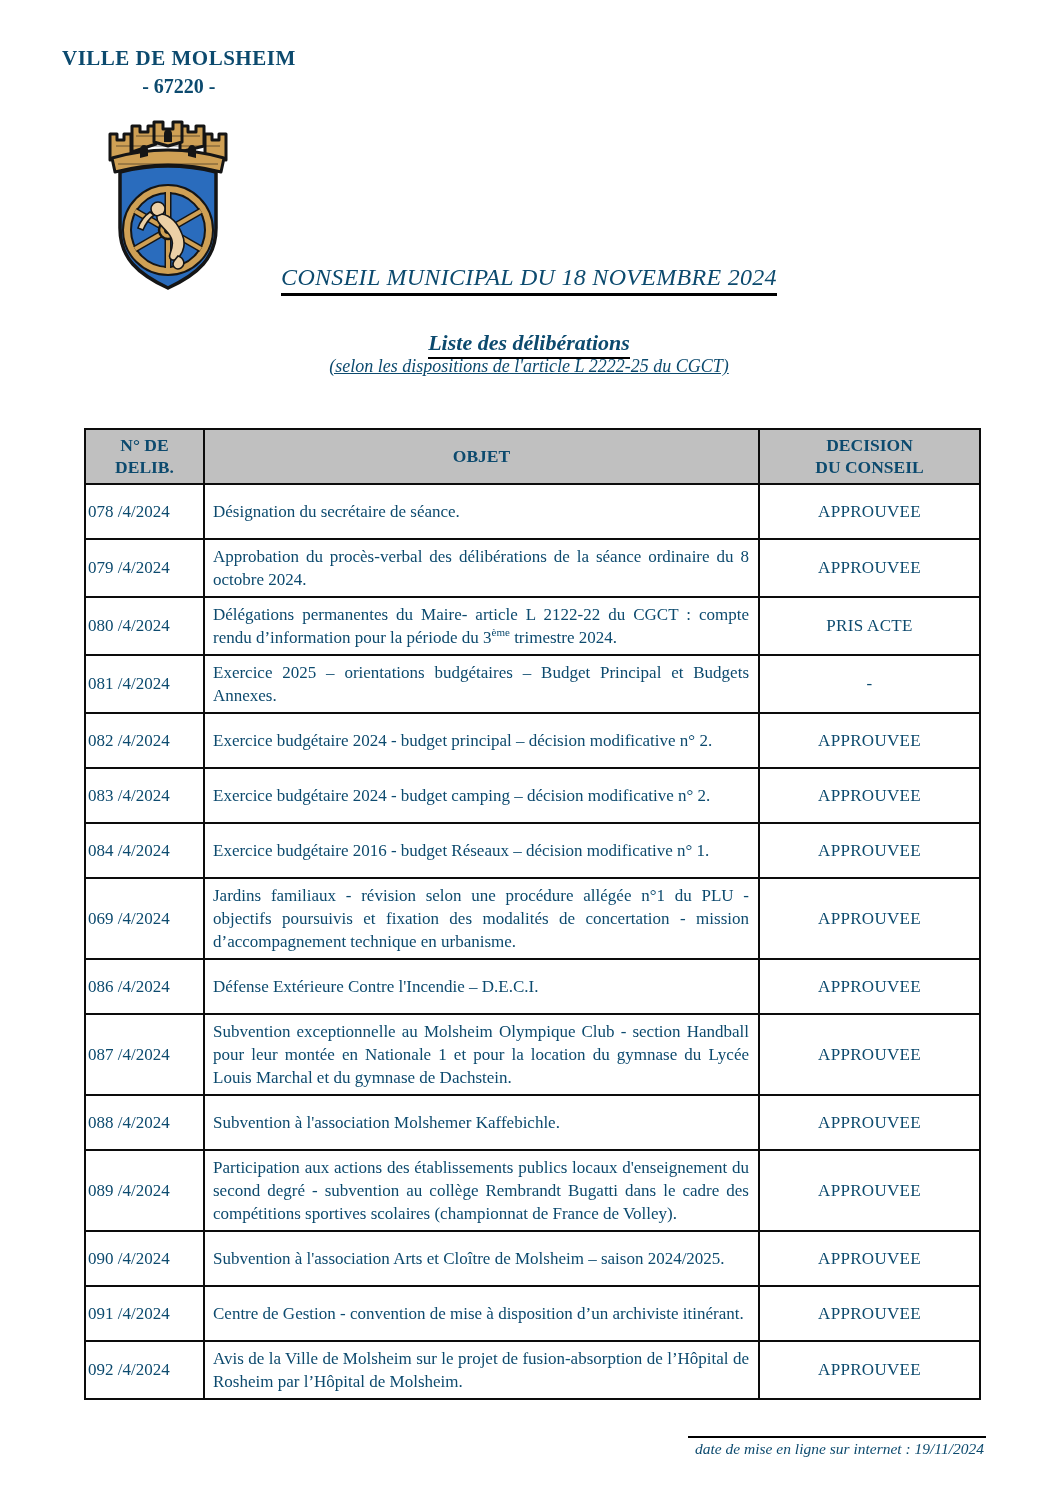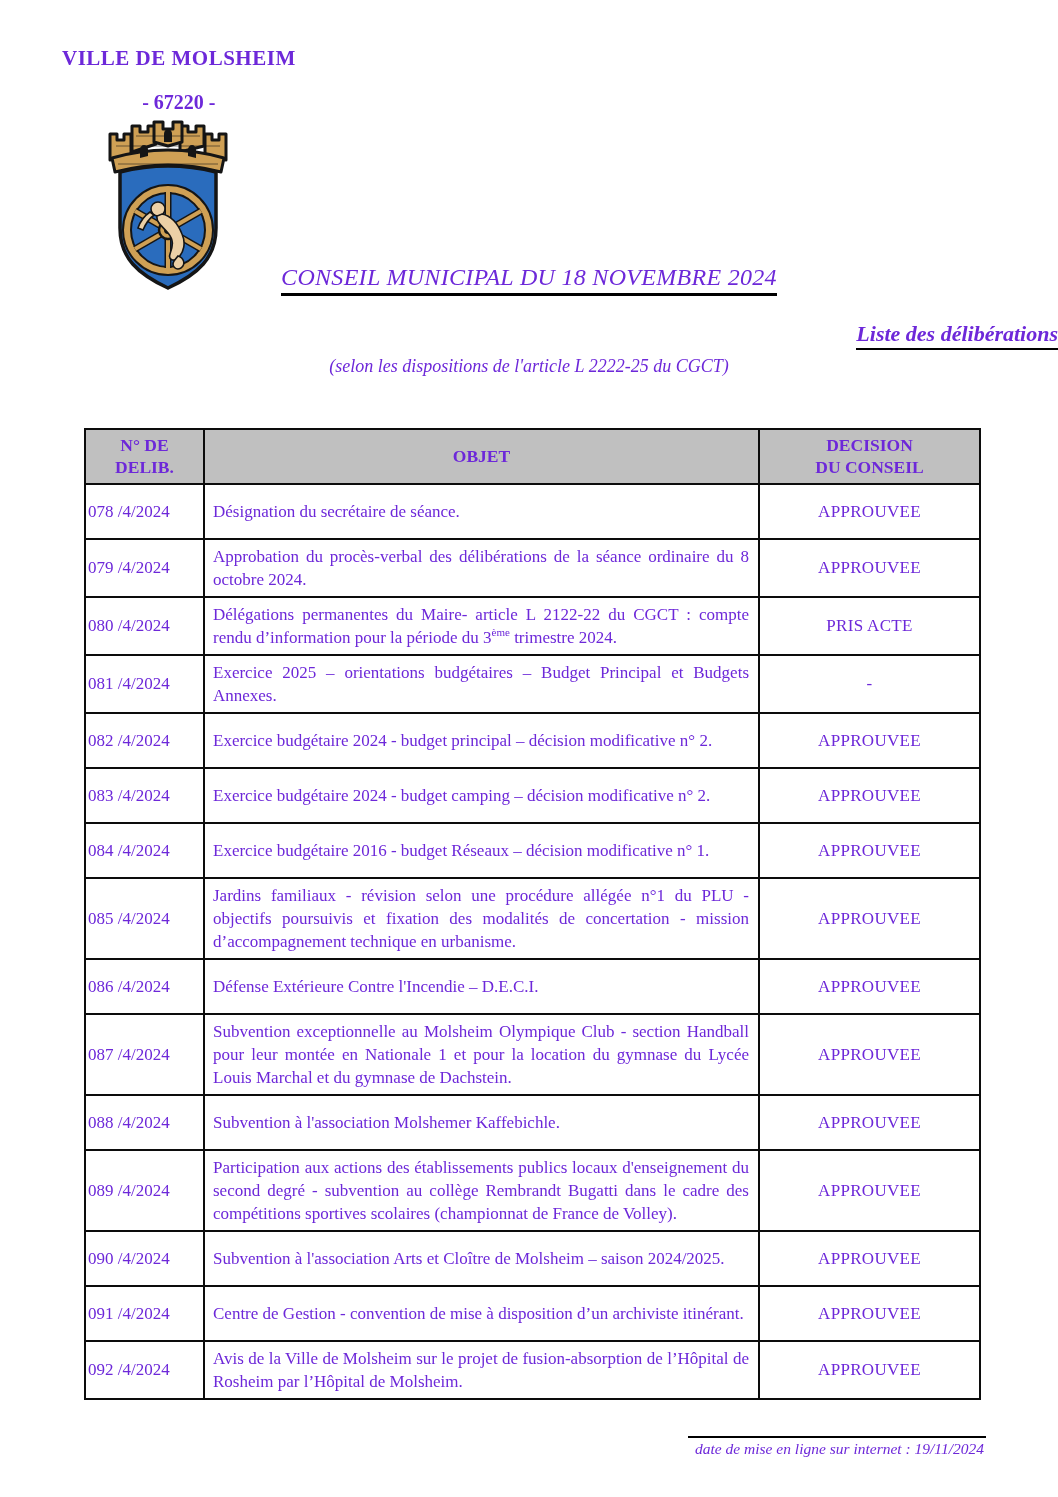--- a/index.html
+++ b/index.html
@@ -8,42 +8,42 @@
     --outline:#151515;
     --flesh:#ecd0a6;
     --header-bg:#c0c0c0;
   }
   html,body{margin:0;padding:0;background:#ffffff;}
   .page{
     position:relative;
     width:1058px;height:1497px;
     background:#ffffff;
     font-family:"Liberation Serif","DejaVu Serif",serif;
-    color:#6d28d9;
+    color:#0c4a6e;
     overflow:hidden;
   }
   
   .org-block{position:absolute;top:46px;left:62px;text-align:center;}
   .org-name{font-size:21px;font-weight:bold;letter-spacing:.5px;}
-  .org-postal{font-size:20px;font-weight:bold;margin-top:20px;}
+  .org-postal{font-size:20px;font-weight:bold;margin-top:4px;}
   
   .crest{position:absolute;top:116px;left:102px;width:132px;height:176px;}
   
   .title-wrap{position:absolute;top:264px;left:0;width:100%;text-align:center;}
   .doc-title{
     display:inline-block;font-size:24px;font-weight:normal;font-style:italic;
     border-bottom:3px solid #000;padding-bottom:2px;letter-spacing:.3px;
   }
-  .subtitle-wrap{position:absolute;top:321px;left:0;width:100%;text-align:right;}
+  .subtitle-wrap{position:absolute;top:330px;left:0;width:100%;text-align:center;}
   .doc-subtitle{
     display:inline-block;font-size:22px;font-weight:bold;font-style:italic;
     border-bottom:2.5px solid #000;padding-bottom:1px;
   }
   .note-wrap{position:absolute;top:356px;left:0;width:100%;text-align:center;}
-  .doc-note{font-size:18px;font-style:italic;}
+  .doc-note{font-size:18px;font-style:italic;text-decoration:underline;}
   
   table.delibs{
     position:absolute;top:400px;left:84px;
     width:895px;border-collapse:collapse;table-layout:fixed;
     font-size:17px;
     margin-top:28px;
   }
   table.delibs col.c-num{width:119px;}
   table.delibs col.c-obj{width:555px;}
   table.delibs col.c-dec{width:221px;}
@@ -191,21 +191,21 @@
       <td class="dec">APPROUVEE</td>
     </tr>
 
     <tr>
       <td class="num">084 /4/2024</td>
       <td class="obj">Exercice budgétaire 2016 - budget Réseaux – décision modificative n° 1.</td>
       <td class="dec">APPROUVEE</td>
     </tr>
 
     <tr>
-      <td class="num">085 /4/2024</td>
+      <td class="num">069 /4/2024</td>
       <td class="obj">Jardins familiaux - révision selon une procédure allégée n°1 du PLU - objectifs poursuivis et fixation des modalités de concertation - mission d’accompagnement technique en urbanisme.</td>
       <td class="dec">APPROUVEE</td>
     </tr>
 
     <tr>
       <td class="num">086 /4/2024</td>
       <td class="obj">Défense Extérieure Contre l'Incendie – D.E.C.I.</td>
       <td class="dec">APPROUVEE</td>
     </tr>
 

